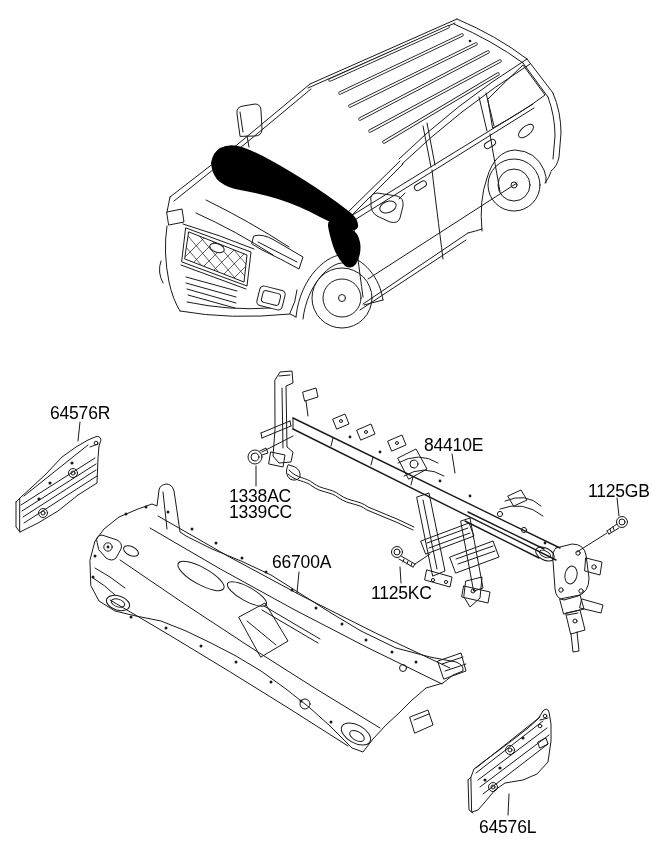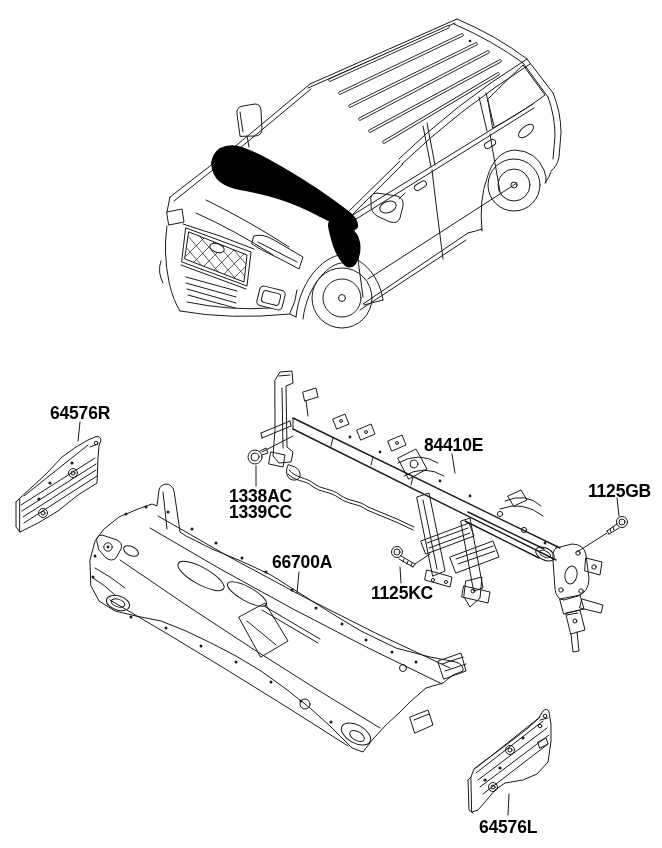--- a/index.html
+++ b/index.html
@@ -1,17 +1,17 @@
 <!DOCTYPE html>
 <html><head>
 <meta charset="utf-8">
 <style>
   html,body{margin:0;padding:0;background:#ffffff;}
   .stage{position:relative;width:662px;height:848px;background:#ffffff;overflow:hidden;
-         font-family:"Liberation Sans",sans-serif;font-weight:bold;}
+         font-family:"Liberation Sans",sans-serif;}
   svg{display:block;}
   .ln{fill:none;stroke:#1a1a1a;stroke-width:1;stroke-linecap:round;stroke-linejoin:round;}
   .ln2{fill:none;stroke:#1a1a1a;stroke-width:1.4;stroke-linecap:round;stroke-linejoin:round;}
   .fillb{fill:#000000;stroke:none;}
   .dot{fill:#1a1a1a;stroke:none;}
   .wfill{fill:#ffffff;stroke:#1a1a1a;stroke-width:1;stroke-linejoin:round;}
   .striptop{stroke:#1a1a1a;stroke-width:3.4;stroke-linecap:round;fill:none;}
   .stripin{stroke:#ffffff;stroke-width:1.8;stroke-linecap:round;fill:none;}
   .lbl{font-family:"Liberation Sans",sans-serif;font-size:17.5px;fill:#000000;letter-spacing:-0.2px;cursor:pointer;}
 </style>

